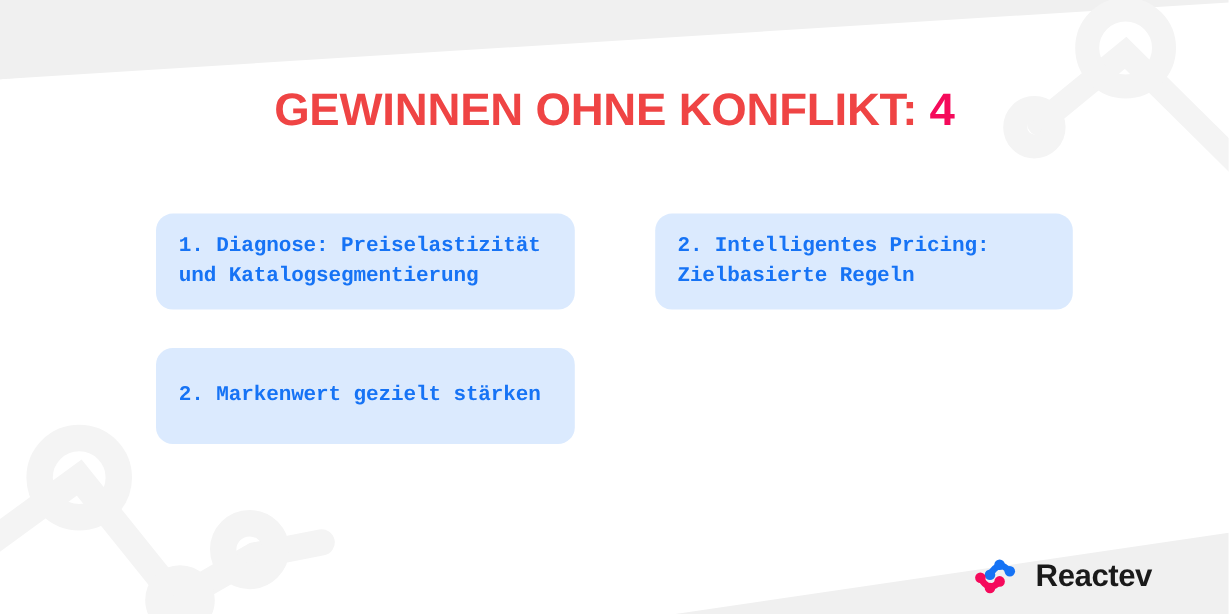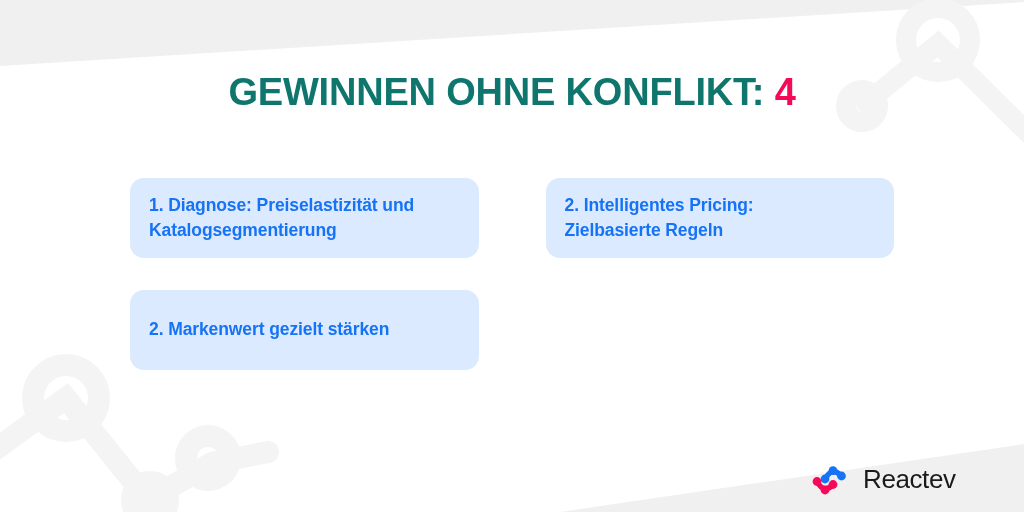--- a/index.html
+++ b/index.html
@@ -36,21 +36,21 @@
     text-align: center;
     line-height: 1.16;
     font-weight: 700;
     font-size: 38px;
     letter-spacing: -0.2px;
   }
   .title-line {
     display: block;
     white-space: nowrap;
   }
-  .t-gray { color: #0f766e; }
+  .t-gray { color: #ef4444; }
   .t-pink { color: #F50A5B; }
 
   
   .cards {
     position: absolute;
     left: 130px;
     top: 178px;
     width: 764px;
   }
   .card-row {
@@ -60,20 +60,21 @@
   }
   .card {
     width: 349px;
     min-height: 80px;
     box-sizing: border-box;
     background: #DBEAFE;
     border-radius: 14px;
     display: flex;
     align-items: center;
     padding: 14px 18px 14px 19px;
+    font-family: Liberation Mono, monospace;
   }
   .card-text {
     color: #1673F5;
     font-size: 17.5px;
     font-weight: 700;
     line-height: 1.45;
     letter-spacing: -0.1px;
     white-space: pre-line;
   }
   .card-align-center { text-align: left; width: 100%; }
@@ -87,21 +88,21 @@
     align-items: center;
     gap: 11px;
   }
   .logo-mark {
     width: 40px;
     height: 38px;
     display: block;
   }
   .logo-word {
     font-size: 26px;
-    font-weight: 400;
+    font-weight: 700;
     color: #1A1A1A;
     letter-spacing: -0.4px;
     line-height: 1;
   }
 </style>
 </head>
 <body>
 
 <div id="slide">
 

